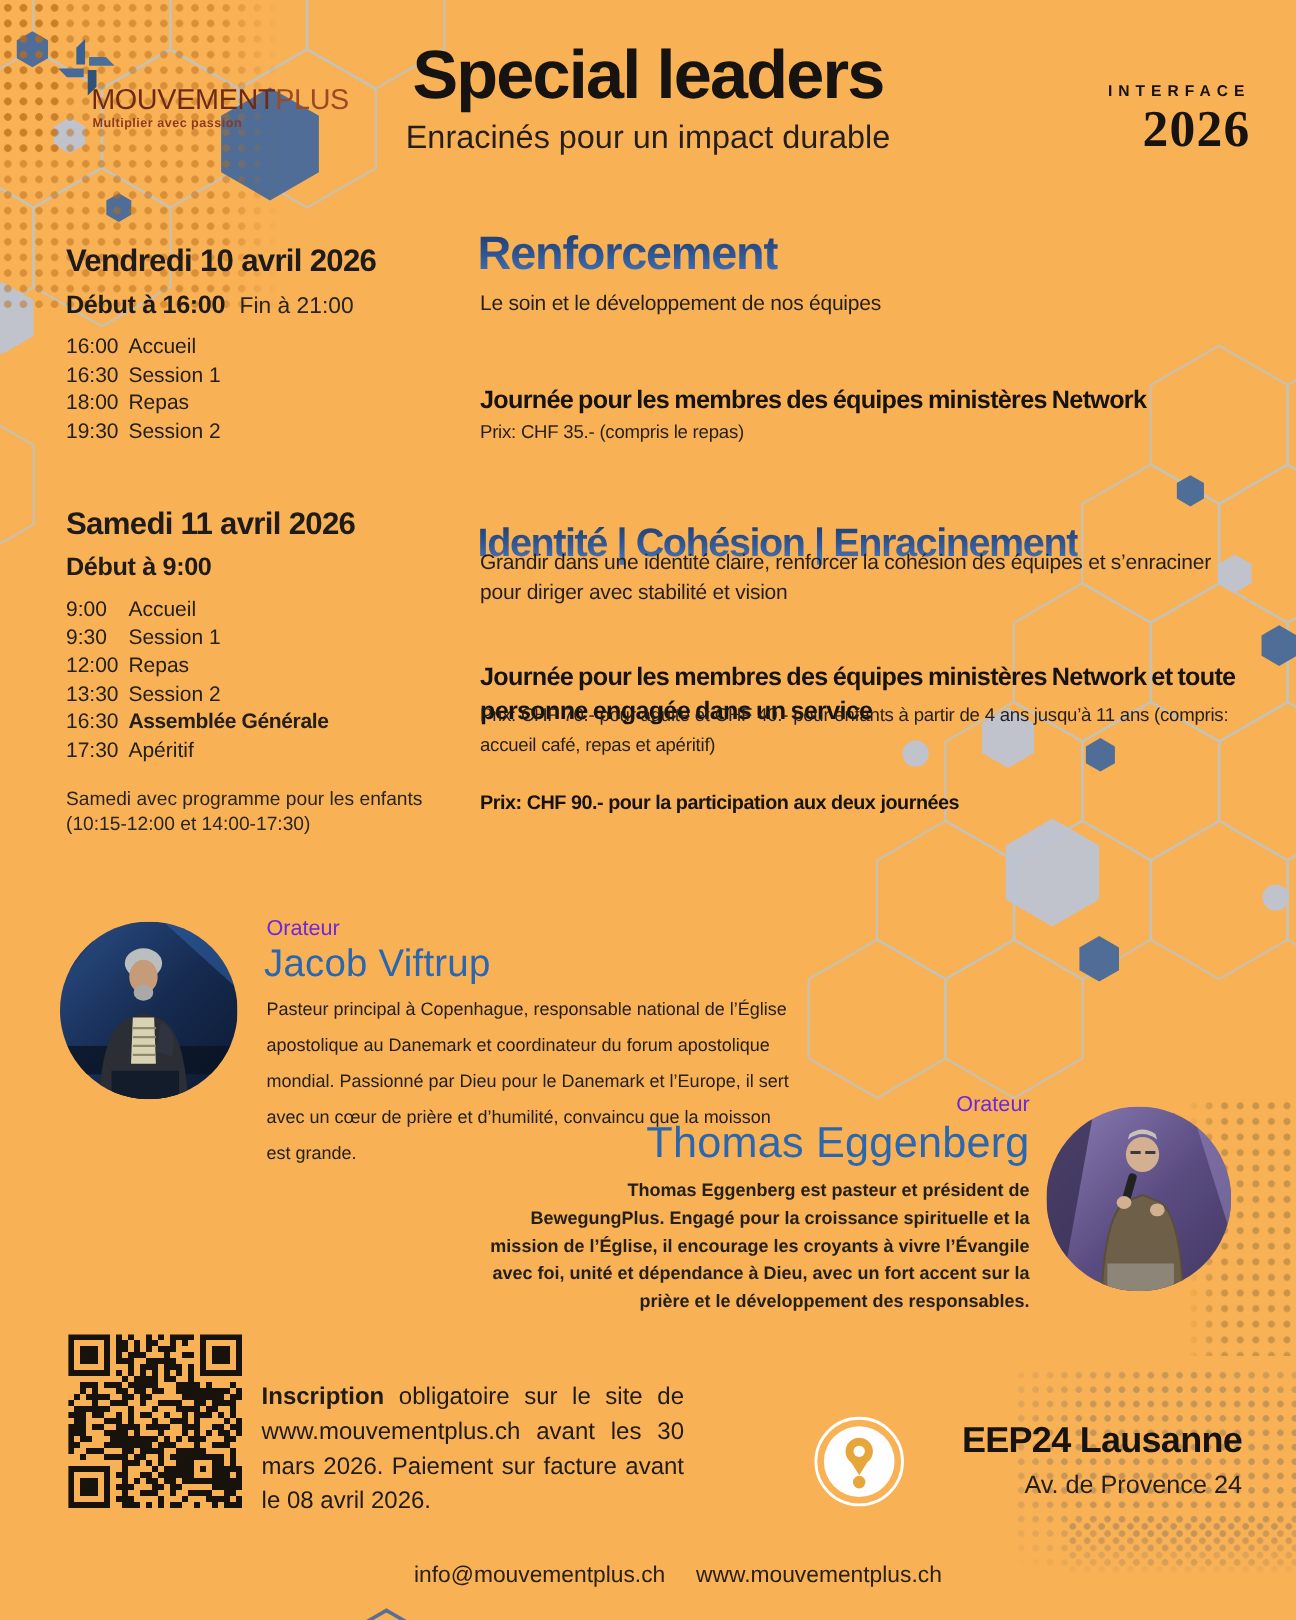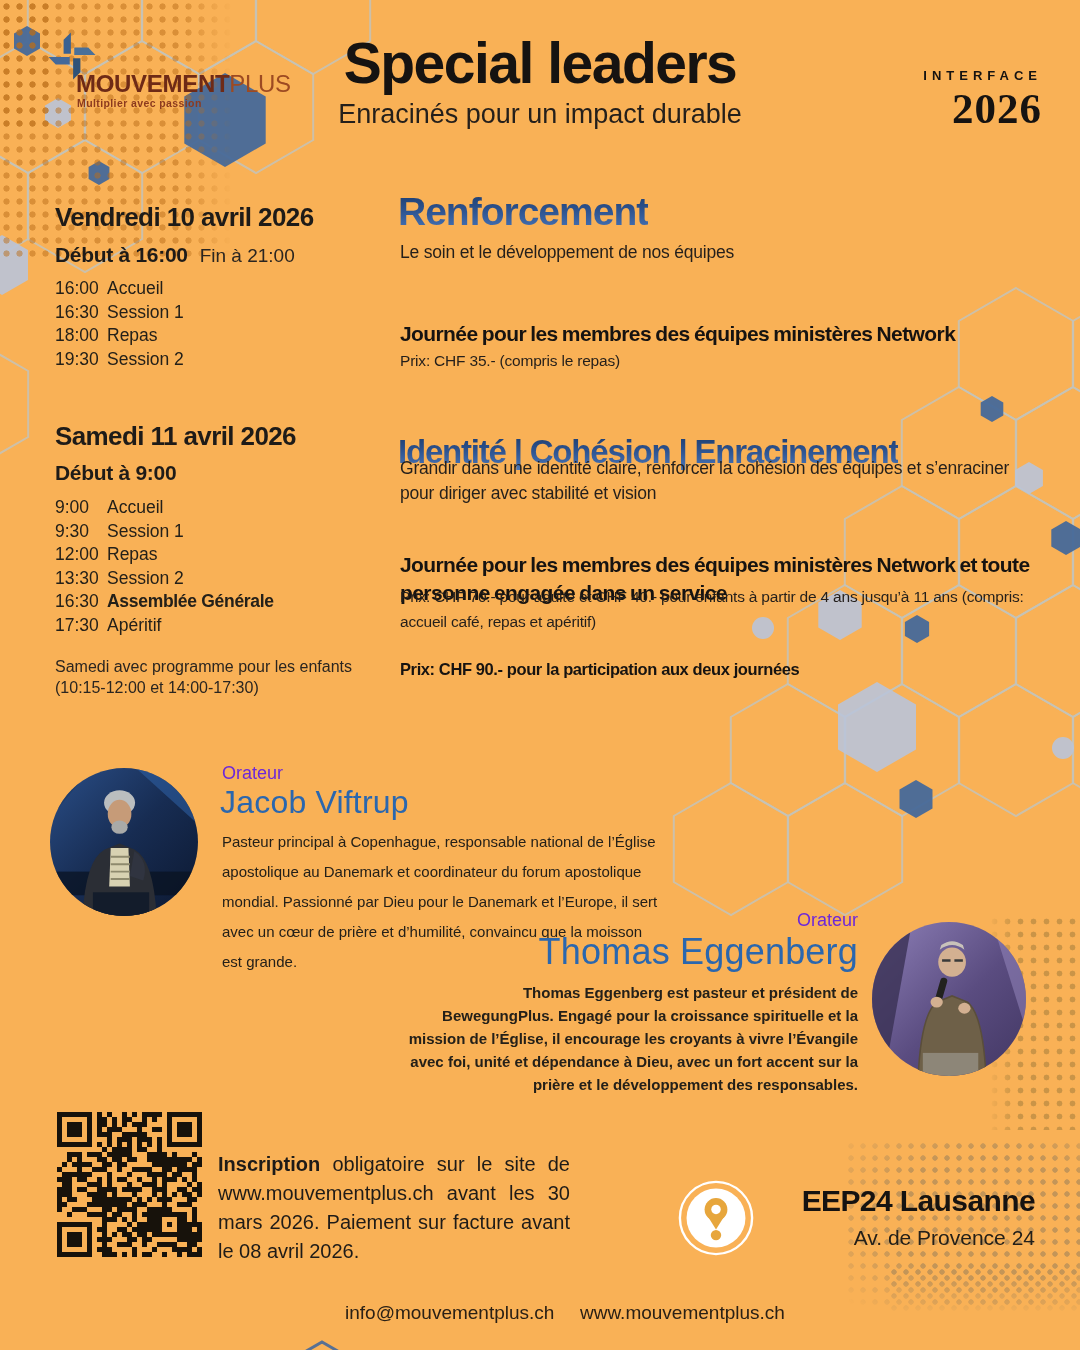--- a/index.html
+++ b/index.html
@@ -18,21 +18,21 @@
   #dots-thomas{left:988px;top:915px;width:92px;height:215px;
     -webkit-mask-image:linear-gradient(to left,#000 70%,transparent 100%);mask-image:linear-gradient(to left,#000 70%,transparent 100%);}
   #dots-venue{left:845px;top:1140px;width:235px;height:168px;
     -webkit-mask-image:radial-gradient(ellipse at 62% 45%,#000 50%,transparent 96%);mask-image:radial-gradient(ellipse at 62% 45%,#000 50%,transparent 96%);}
   #dots-corner{left:888px;top:1266px;width:192px;height:52px;
     -webkit-mask-image:linear-gradient(to bottom,#000 20%,transparent 95%);mask-image:linear-gradient(to bottom,#000 20%,transparent 95%);}
   .z1{z-index:1;}
   
   #logo-mark{left:44px;top:28px;width:56px;height:56px;}
   #brand{left:76px;top:70px;font-size:24px;letter-spacing:-.3px;white-space:nowrap;}
-  #brand .b{font-weight:700;color:#6E2A16;margin-top:32px;}
+  #brand .b{font-weight:400;color:#6E2A16;margin-top:32px;}
   #brand .l{font-weight:400;color:#9D4A22;}
   #tagline{left:77px;top:97px;font-size:10.5px;font-weight:700;color:#8C3A1E;letter-spacing:.4px;}
   #page-title{left:270px;top:30px;width:540px;margin:0;text-align:center;
     font-size:57px;font-weight:800;letter-spacing:-1.5px;color:#161311;}
   #page-subtitle{left:270px;top:99px;width:540px;text-align:center;font-size:27px;color:#241F1B;}
   #badge{right:38px;top:36px;text-align:right;color:#161311;}
   #badge-line1{font-size:13px;font-weight:700;letter-spacing:5px;margin-top:32px;}
   #badge-line2{font-family:"Liberation Serif","DejaVu Serif",serif;font-size:43px;font-weight:700;margin-top:1px;letter-spacing:1px;}
   
   .sched-title{font-size:26px;font-weight:800;letter-spacing:-.6px;white-space:nowrap;}

